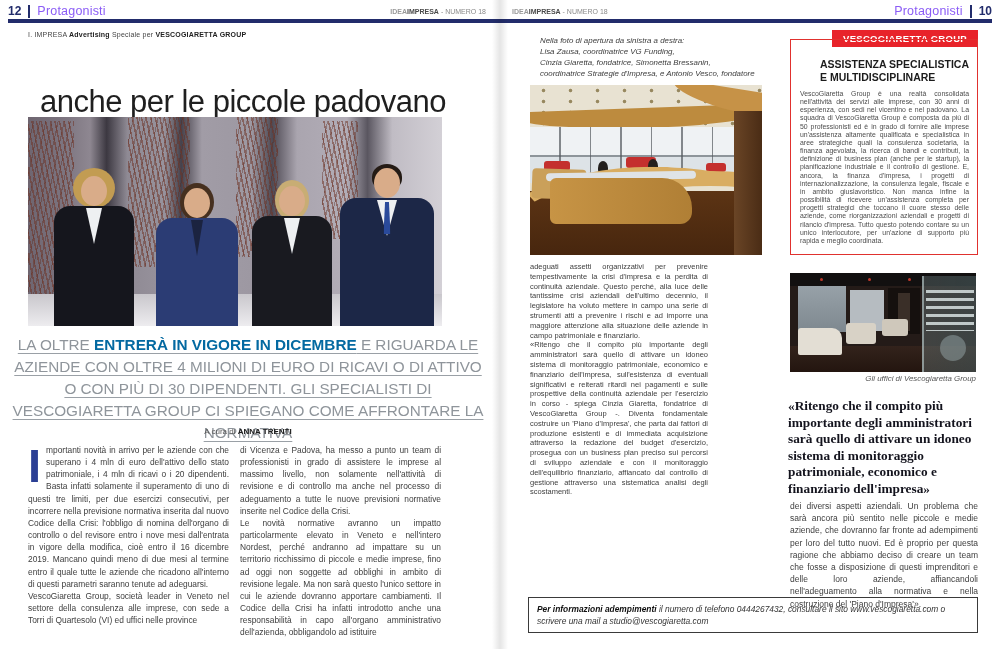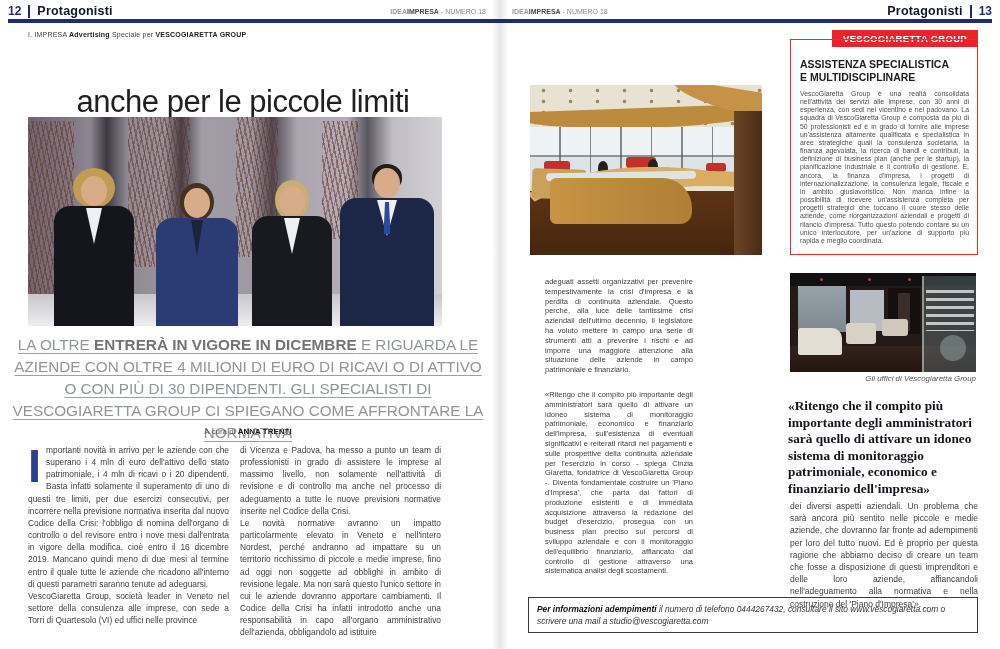--- a/index.html
+++ b/index.html
@@ -8,37 +8,37 @@
   .page{position:absolute;top:0;width:500px;height:649px;}
   .page-left{left:0;}
   .page-right{left:500px;}
   .spine{position:absolute;left:492px;top:0;width:16px;height:649px;
          background:linear-gradient(90deg,rgba(0,0,0,0),rgba(0,0,0,.10) 50%,rgba(0,0,0,0));pointer-events:none;}
   .navy-rule{position:absolute;left:8px;top:19px;width:984px;height:4px;background:#222c6b;}
 
   
   .phead{position:absolute;display:flex;align-items:center;gap:7px;}
   .hdr-num{font-weight:bold;color:#222c6b;font-size:12px;text-align:right;}
-  .hdr-section{font-weight:bold;color:#0f172a;font-size:12.5px;letter-spacing:.2px;}
+  .hdr-section{font-weight:normal;color:#8b5cf6;font-size:12.5px;letter-spacing:.2px;}
   .vbar{display:inline-block;width:2px;height:13px;background:#222c6b;}
   .mag{position:absolute;font-size:7px;color:#8a8a8a;white-space:nowrap;}
   .mag .mag-light{color:#9a9a9a;font-weight:bold;}
   .mag .mag-bold{color:#4a4a4a;font-weight:bold;}
 
   
   .kicker{position:absolute;left:28px;top:31px;font-size:7px;color:#444;letter-spacing:.2px;}
   .kicker b{color:#222;}
   .headline{position:absolute;left:14px;top:42px;width:458px;text-align:center;
             font-size:39px;font-weight:bold;color:#2b3f94;letter-spacing:-1.5px;white-space:nowrap;}
   .subheadline{position:absolute;left:14px;top:84px;width:458px;text-align:center;
                font-size:31px;color:#1f1f1f;letter-spacing:-.5px;white-space:nowrap;}
   .standfirst{position:absolute;left:10px;top:334px;width:476px;text-align:center;
               font-size:15.3px;line-height:22px;color:#8f959b;
               text-decoration:underline;text-decoration-color:#9aa0a6;text-underline-offset:3px;}
-  .standfirst .sf-blue{color:#737373;font-weight:bold;}
+  .standfirst .sf-blue{color:#0369a1;font-weight:bold;}
   .byline{position:absolute;left:10px;top:427px;width:476px;text-align:center;font-size:8px;color:#555;}
   .byline b{color:#1d1d1d;}
   .bodycols{position:absolute;left:28px;top:444px;width:414px;display:flex;gap:11px;}
   .bcol{width:201px;font-size:8.4px;line-height:12.15px;text-align:justify;color:#404040;white-space:pre-line;}
   .dropcap{float:left;color:#2b3f94;font-weight:bold;font-size:47px;line-height:40px;margin:2px 5px 0 0;}
 
   
   .photo{position:absolute;overflow:hidden;}
   .photo1{left:28px;top:117px;width:414px;height:209px;background:#888;}
   .photo1 *{position:absolute;}
@@ -72,21 +72,21 @@
   .pD .torso{background:#1c2747;}
   .pD .shirt{width:20px;}
   .tie{top:4px;left:50%;transform:translateX(-50%);width:7px;height:32px;background:#2a4a9b;
        clip-path:polygon(22% 0,78% 0,100% 100%,0 100%);}
 
   
   .caption1{position:absolute;left:40px;top:35px;width:300px;font-style:italic;font-size:7.9px;
             line-height:11px;color:#3d3d3d;white-space:pre-line;}
   .midcol{position:absolute;left:30px;top:262px;width:178px;font-size:7.5px;line-height:9.8px;
           text-align:justify;color:#404040;}
-  .midcol p{margin:15px;}
+  .midcol p{margin:0;}
   .contact-box{position:absolute;left:28px;top:597px;width:432px;border:1px solid #3a3a3a;
                padding:5px 8px;font-style:italic;font-size:8.4px;line-height:12px;color:#333;}
   .contact-box b{color:#111;}
 
   
   .photo2{left:30px;top:85px;width:232px;height:170px;background:#e7e1d1;}
   .photo2 *{position:absolute;}
   .p2-ceiling{top:0;left:0;right:0;height:42px;background:#e8e2d2;
       background-image:radial-gradient(circle,#97885f 0 1.3px,transparent 2.2px);background-size:27px 11px;}
   .p2-arch{top:23px;left:-12px;right:-6px;height:20px;background:#bd8b3e;
@@ -113,21 +113,21 @@
   .arc1{left:-36px;bottom:-64px;width:320px;height:130px;transform:rotate(2deg);}
   .arc2{left:-10px;bottom:-96px;width:350px;height:150px;border-width:15px;}
   .p2-door{right:0;top:26px;width:28px;height:144px;background:linear-gradient(90deg,#6a4526,#4a2c15);}
 
   
   .side-tab{position:absolute;left:332px;top:30px;width:146px;height:17px;background:#e8232a;
             color:#fff;font-weight:bold;font-size:9.5px;display:flex;align-items:center;justify-content:center;
             letter-spacing:.3px;}
   .side-box{position:absolute;left:290px;top:39px;width:188px;height:216px;border:1.5px solid #e0312e;
             box-sizing:border-box;padding:18px 8px 8px 9px;}
-  .side-title{font-weight:bold;font-size:10.5px;line-height:12.5px;color:#1c1c1c;white-space:pre-line;margin-bottom:7px;}
+  .side-title{font-weight:bold;font-size:10.5px;line-height:12.5px;color:#1c1c1c;white-space:pre-line;margin-bottom:7px;margin-left:20px;}
   .side-body{font-size:6.9px;line-height:8.15px;text-align:justify;color:#4c4c4c;}
 
   
   .photo3{left:290px;top:273px;width:186px;height:99px;background:#241b18;}
   .photo3 *{position:absolute;}
   .p3-ceil{top:0;left:0;right:0;height:13px;background:#121010;}
   .p3-dot{width:3px;height:3px;border-radius:50%;background:#c0392b;top:5px;}
   .d1{left:30px;} .d2{left:78px;} .d3{left:118px;}
   .p3-panel1{left:8px;top:13px;width:48px;height:46px;background:linear-gradient(#97a1a8,#7e888f);}
   .p3-panel2{left:60px;top:17px;width:34px;height:41px;background:#b6bcc1;}
@@ -164,21 +164,21 @@
       <span class="hdr-section">Protagonisti</span>
     </div>
     <div class="mag" style="right:14px;top:8px;">
       <span class="mag-light">IDEA</span><span class="mag-bold">IMPRESA</span><span> - NUMERO 18</span>
     </div>
 
     <div class="kicker">
       <span>I. IMPRESA </span><b>Advertising</b><span> Speciale per </span><b>VESCOGIARETTA GROUP</b>
     </div>
 
-    <div class="subheadline">anche per le piccole limiti</div>
+    <div class="subheadline">anche per le piccole padovano</div>
 
     <div class="photo photo1">
       <div class="p1-bg"></div>
       <div class="p1-branch b1"></div>
       <div class="p1-branch b2"></div>
       <div class="p1-branch b3"></div>
       <div class="p1-branch b4"></div>
       <div class="p1-couch"></div>
       <div class="person pA">
         <div class="hair"></div>
@@ -227,23 +227,27 @@
     </div>
   </div>
 
   <div class="page page-right">
     <div class="mag" style="left:12px;top:8px;">
       <span class="mag-light">IDEA</span><span class="mag-bold">IMPRESA</span><span> - NUMERO 18</span>
     </div>
     <div class="phead" style="right:8px;top:4px;">
       <span class="hdr-section">Protagonisti</span>
       <span class="vbar"></span>
-      <span class="hdr-num">13</span>
-    </div>
-
+      <span class="hdr-num">10</span>
+    </div>
+
+    <div class="caption1">Nella foto di apertura da sinistra a destra:
+Lisa Zausa, coordinatrice VG Funding,
+Cinzia Giaretta, fondatrice, Simonetta Bressanin,
+coordinatrice Strategie d'Impresa, e Antonio Vesco, fondatore</div>
 
     <div class="photo photo2">
       <div class="p2-ceiling"></div>
       <div class="p2-arch"></div>
       <div class="p2-arch2"></div>
       <div class="p2-wall"></div>
       <div class="p2-mullions"></div>
       <div class="p2-chair c1"></div>
       <div class="p2-chair c2"></div>
       <div class="p2-chair c3"></div>

